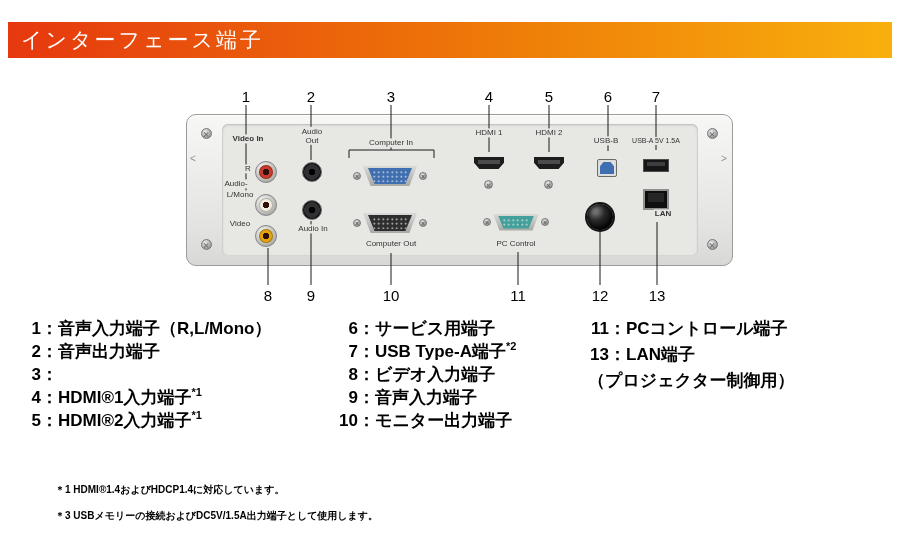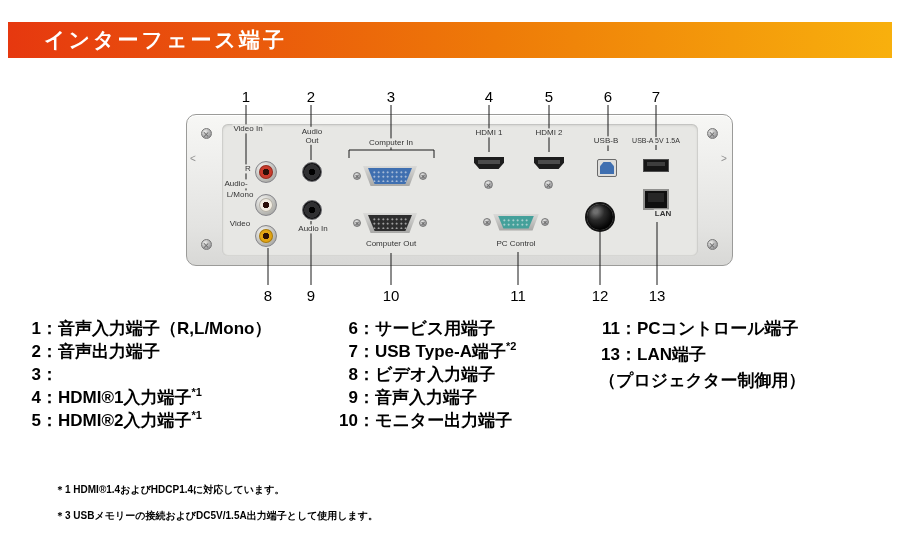--- a/index.html
+++ b/index.html
@@ -3,21 +3,21 @@
 <meta charset="utf-8">
 <style>
   html,body{margin:0;padding:0;}
   body{width:900px;height:554px;position:relative;background:#ffffff;overflow:hidden;
        font-family:"Liberation Sans","DejaVu Sans",sans-serif;color:#000;}
 
   
   .banner{position:absolute;left:8px;top:22px;width:884px;height:36px;
     background:linear-gradient(90deg,var(--banner-from,#e6380f) 0%,var(--banner-mid,#ee7a08) 55%,var(--banner-to,#f8b00d) 100%);
     display:flex;align-items:center;}
-  .banner-title{margin:12px;padding-left:24px;color:#fff;font-size:21px;font-weight:700;letter-spacing:3px;}
+  .banner-title{margin:0;padding-left:13px;color:#fff;font-size:21px;font-weight:400;letter-spacing:3px;}
 
   
   .panel{position:absolute;left:186px;top:114px;width:545px;height:150px;border-radius:10px;
     background:linear-gradient(180deg,#f7f7f5,#e3e3e1 75%,#d8d8d6);border:1px solid #9b9b99;
     box-shadow:inset 0 1px 0 #fff;z-index:0;}
   .recess{position:absolute;left:222px;top:124px;width:476px;height:132px;border-radius:6px;
     background:#e7e7e4;box-shadow:inset 0 1px 3px rgba(0,0,0,.16),inset 0 0 0 1px rgba(0,0,0,.05);z-index:1;}
   .edge-mark{position:absolute;transform:translate(-50%,-50%);font-size:10px;color:#909090;z-index:2;}
 
   .screw{position:absolute;width:11px;height:11px;border-radius:50%;box-sizing:border-box;
@@ -84,21 +84,21 @@
   .plabel.pre{white-space:pre-line;text-align:center;}
   .plabel.tiny{font-size:7px;}
 
   
   .callout-lines{position:absolute;left:0;top:0;z-index:3;pointer-events:none;}
   .cnum{position:absolute;transform:translate(-50%,-50%);font-size:15px;color:#000;z-index:6;}
 
   
   .legend-col{position:absolute;z-index:2;}
   .litem{display:flex;align-items:flex-start;height:23px;font-size:17px;font-weight:700;color:#000;}
-  .col3 .litem{height:26px;margin-left:11px;}
+  .col3 .litem{height:26px;}
   .ln{display:inline-block;text-align:right;white-space:pre;}
   .col1 .ln{width:28px;}
   .col2 .ln{width:38px;}
   .col3 .ln{width:38px;}
   .lt{white-space:nowrap;}
   .lsup{font-size:11px;line-height:0;vertical-align:super;font-weight:700;}
 
   
   .note{position:absolute;left:55px;font-size:10px;font-weight:700;color:#000;white-space:nowrap;z-index:2;}
 </style>
@@ -173,21 +173,21 @@
     <path d="M656 105 V150"></path>
     <path d="M268 285 V248"></path>
     <path d="M311 285 V221"></path>
     <path d="M391 285 V253"></path>
     <path d="M518 285 V252"></path>
     <path d="M600 285 V231"></path>
     <path d="M657 285 V222"></path>
   </g>
 </svg>
 
-<span class="plabel" style="left:248px;top:129px;">Video In</span>
+<span class="plabel" style="left:248px;top:139px;font-weight:bold;">Video In</span>
 <span class="plabel" style="left:248px;top:169px;">R</span>
 <span class="plabel" style="left:236px;top:184px;">Audio-</span>
 <span class="plabel" style="left:240px;top:195px;">L/Mono</span>
 <span class="plabel" style="left:240px;top:224px;">Video</span>
 <span class="plabel pre" style="left:312px;top:136px;">Audio
 Out</span>
 <span class="plabel" style="left:313px;top:229px;">Audio In</span>
 <span class="plabel" style="left:391px;top:143px;">Computer In</span>
 <span class="plabel" style="left:391px;top:244px;">Computer Out</span>
 <span class="plabel" style="left:489px;top:133px;">HDMI 1</span>

